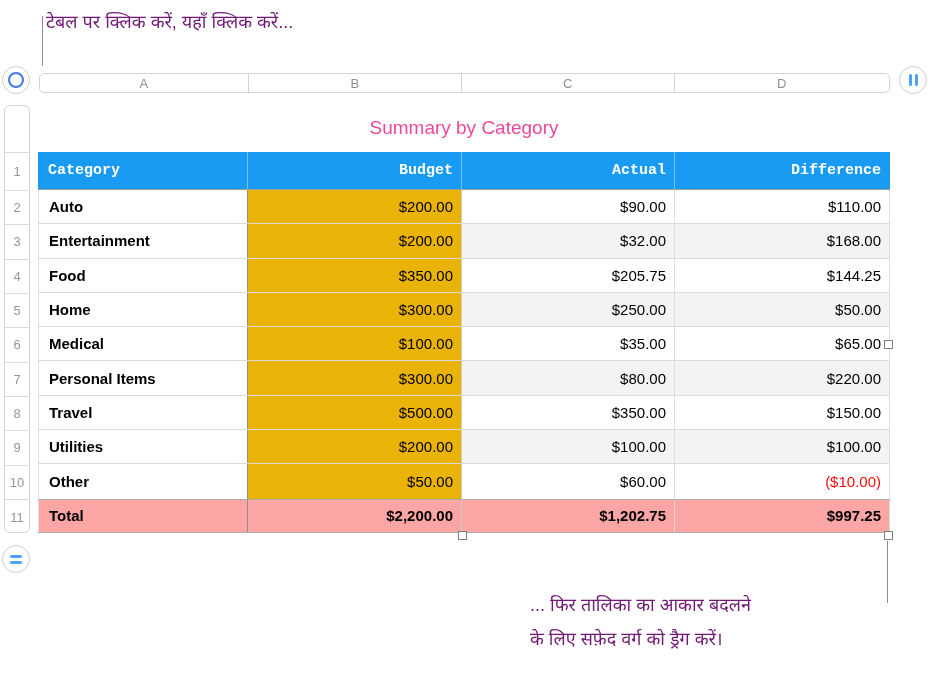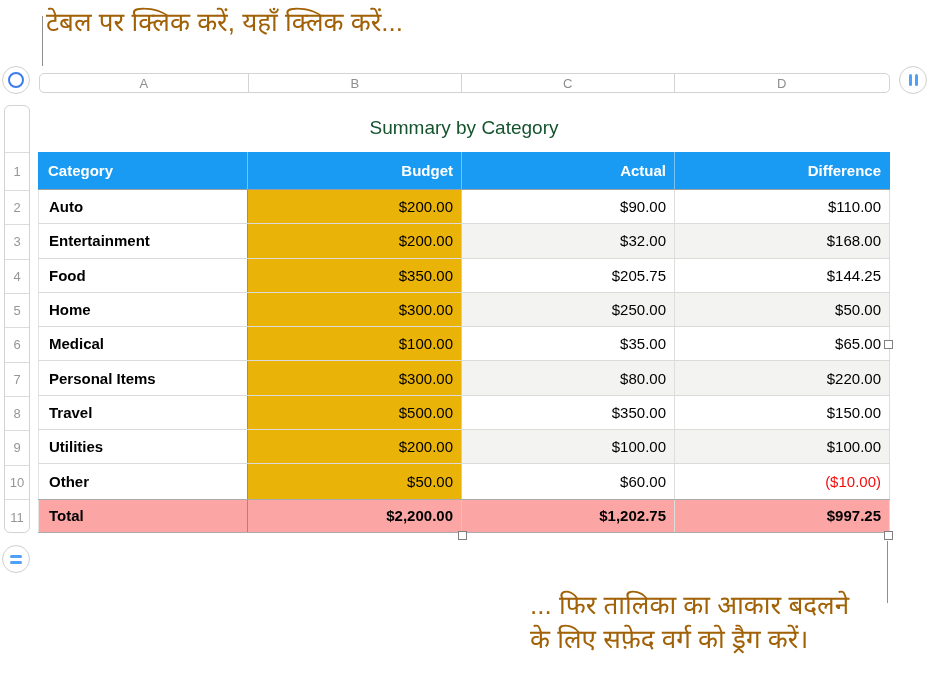--- a/index.html
+++ b/index.html
@@ -1,20 +1,20 @@
 <!DOCTYPE html>
 <html><head>
 <meta charset="utf-8">
 <style>
   html,body{margin:0;padding:0;background:#fff;}
   #canvas{position:relative;width:931px;height:673px;background:#ffffff;overflow:hidden;
           font-family:"Liberation Sans","DejaVu Sans",sans-serif;}
 
   
-  .annot{position:absolute;color:#a16207;font-size:26px;line-height:34px;}
+  .annot{position:absolute;color:#701a75;font-size:18px;line-height:34px;}
   #top-annot{left:46px;top:5px;white-space:nowrap;}
   #bottom-annot{left:530px;top:588px;width:360px;text-align:left;}
   .callout-line{position:absolute;width:1px;background:#8e8e8e;}
   #callout-top{left:42px;top:16px;height:50px;}
   #callout-bottom{left:887px;top:541px;height:62px;}
 
   
   .handle-circle{position:absolute;width:28px;height:28px;border-radius:50%;
     background:#fff;border:1px solid #cfcfcf;box-sizing:border-box;
     display:flex;align-items:center;justify-content:center;}
@@ -40,21 +40,21 @@
     background:#fff;border:1px solid #d3d3d3;border-radius:6px;box-sizing:border-box;
     display:flex;flex-direction:column;overflow:hidden;}
   .row-num{display:flex;align-items:center;justify-content:center;
     font-size:13px;color:#969696;border-bottom:1px solid #dcdcdc;box-sizing:border-box;}
   .row-num:last-child{border-bottom:none;}
 
   
   #table{position:absolute;left:38px;top:105px;width:852px;height:428px;
     display:flex;flex-direction:column;box-sizing:border-box;}
   #table-title{height:47px;display:flex;align-items:center;justify-content:center;
-    font-size:19px;color:#14532d;}
+    font-size:19px;color:#ec4899;}
   .t-row{display:flex;box-sizing:border-box;}
   .cell{box-sizing:border-box;display:flex;align-items:center;font-size:15px;color:#000;
     overflow:hidden;white-space:nowrap;}
   .c0{width:210px;padding-left:10px;font-weight:bold;border-right:1px solid #90908a;
       border-left:1px solid #e4e4e2;}
   .c1{width:214px;padding-right:8px;justify-content:flex-end;background:#eab308;
       border-right:1px solid #ccccc6;}
   .c2{width:213px;padding-right:8px;justify-content:flex-end;border-right:1px solid #dddddb;}
   .c3{width:215px;padding-right:8px;justify-content:flex-end;border-right:1px solid #dddddb;}
   .t-row.data{border-bottom:1px solid #dbdbd9;}
@@ -113,21 +113,21 @@
       <div class="row-num" style="height: 34.33px; flex: 0 0 34.33px;">6</div>
       <div class="row-num" style="height: 34.33px; flex: 0 0 34.33px;">7</div>
       <div class="row-num" style="height: 34.33px; flex: 0 0 34.33px;">8</div>
       <div class="row-num" style="height: 34.33px; flex: 0 0 34.33px;">9</div>
       <div class="row-num" style="height: 34.33px; flex: 0 0 34.33px;">10</div>
       <div class="row-num" style="height: 34.4px; flex: 0 0 34.4px;">11</div>
     </div>
 
   <div id="table">
     <div id="table-title">Summary by Category</div>
-  <div class="t-row header" style="height: 38px;">
+  <div class="t-row header" style="height: 38px; font-family: Liberation Mono, monospace;">
         <div class="cell c0">Category</div>
         <div class="cell c1">Budget</div>
         <div class="cell c2">Actual</div>
         <div class="cell c3">Difference</div>
       </div>
       <div class="t-row data" style="height: 34.33px;">
         <div class="cell c0">Auto</div>
         <div class="cell c1">$200.00</div>
         <div class="cell c2">$90.00</div>
         <div class="cell c3">$110.00</div>

